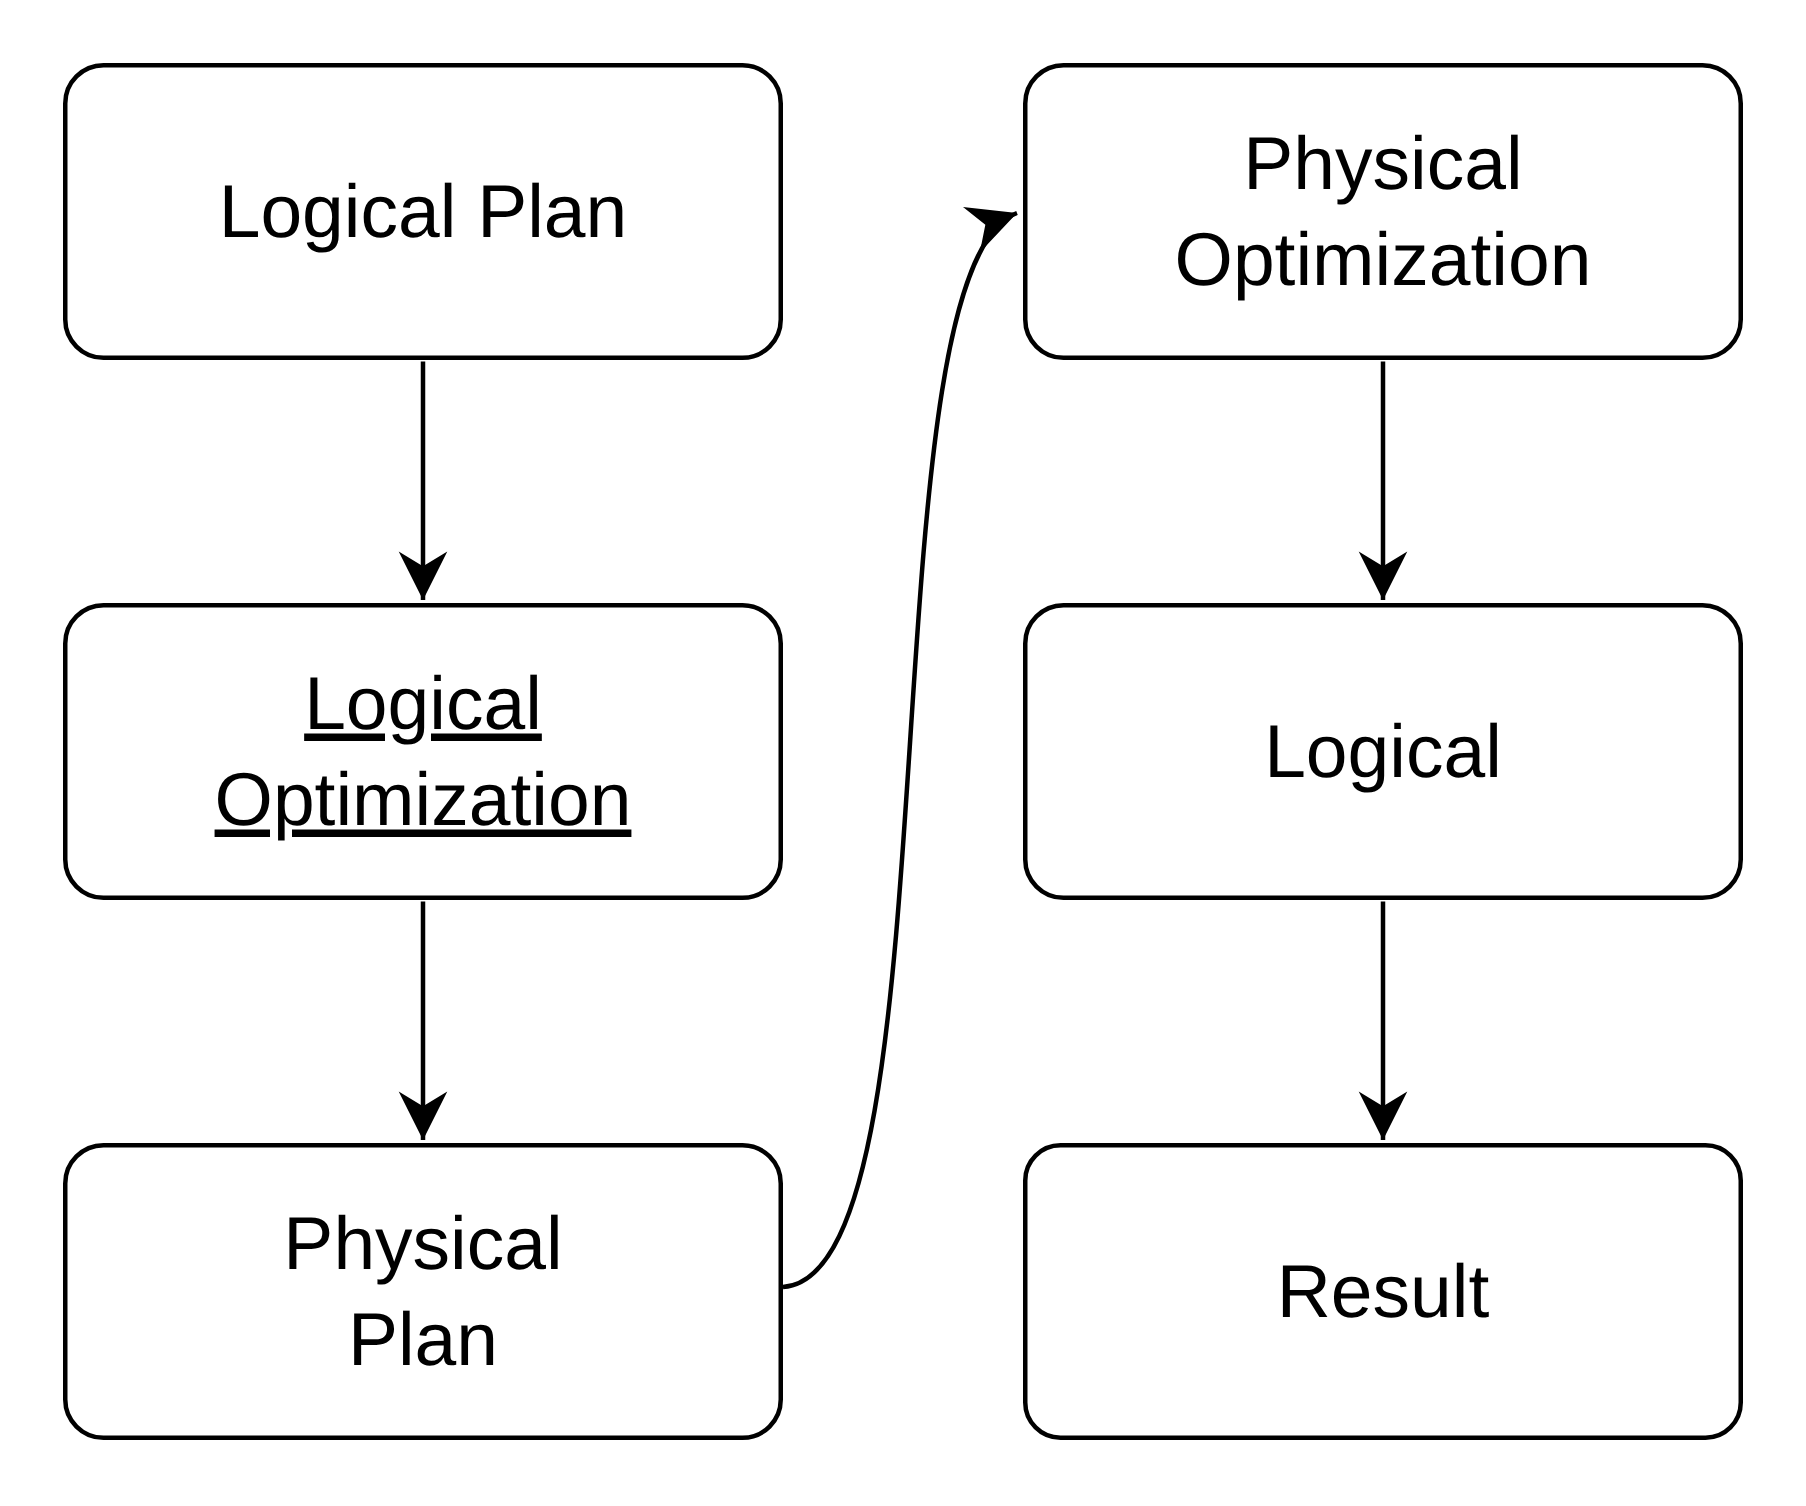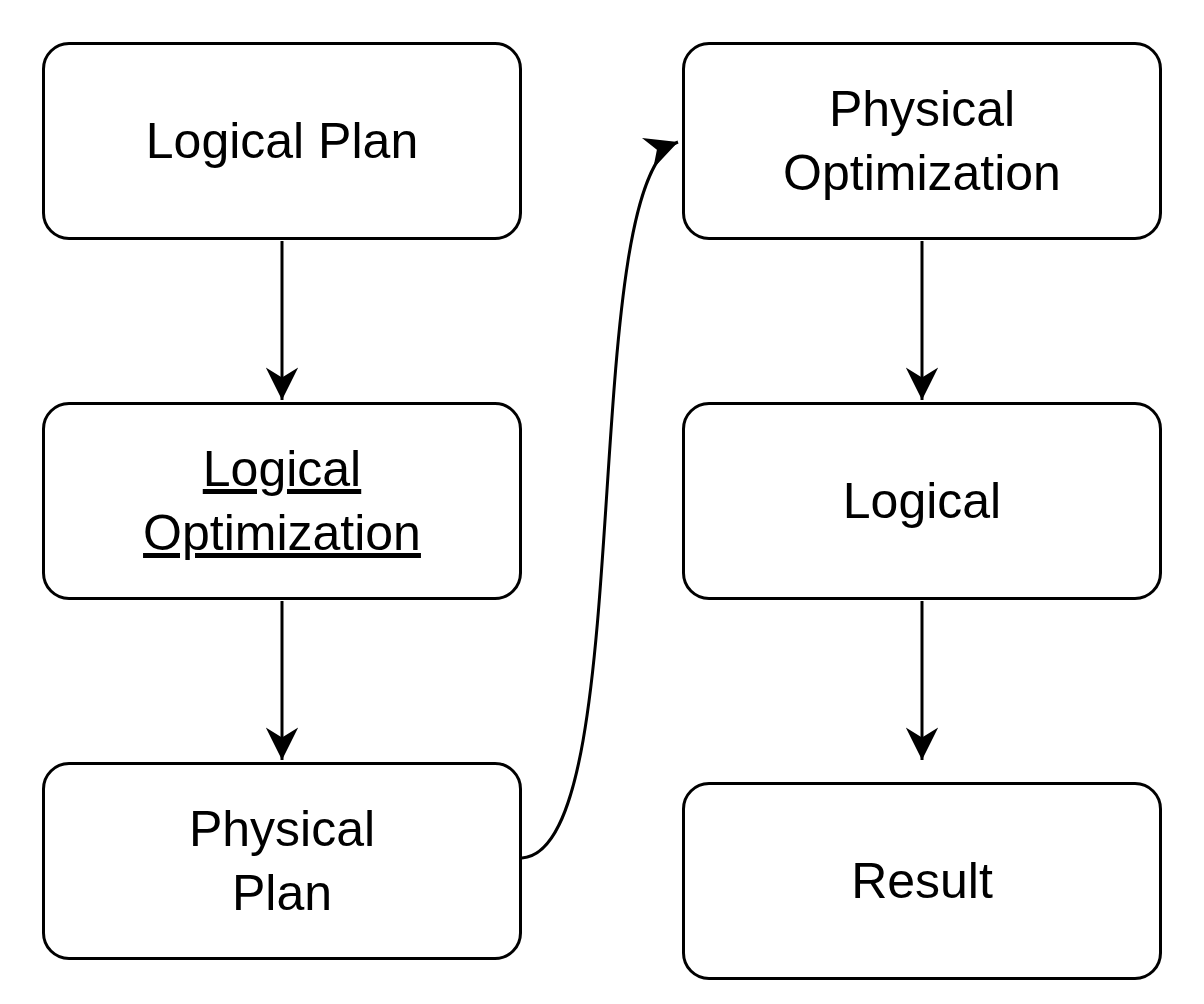--- a/index.html
+++ b/index.html
@@ -90,17 +90,17 @@
 
   <div class="node" style="left:682px; top:402px;">
     <span>Logical</span>
   </div>
 
   <div class="node" style="left:42px;  top:762px;">
     <span>Physical
 Plan</span>
   </div>
 
-  <div class="node" style="left:682px; top:782px;">
+  <div class="node" style="left:682px; top:762px;border-radius:25px;">
     <span>Result</span>
   </div>
 
 </div>
 
 </body></html>

